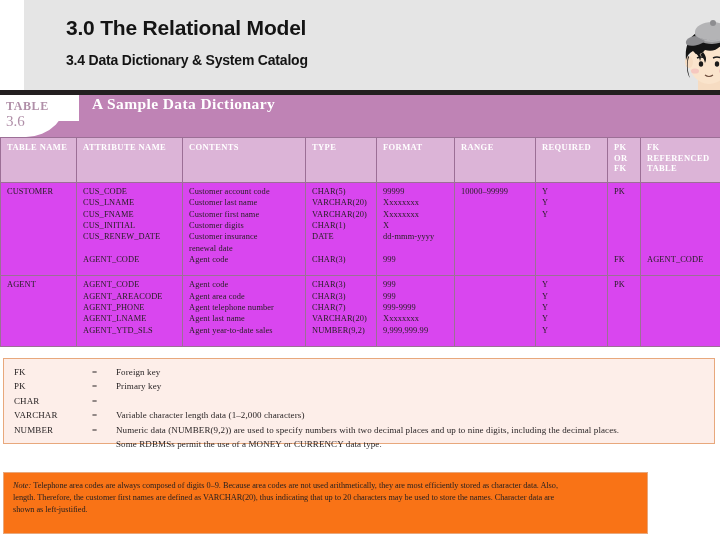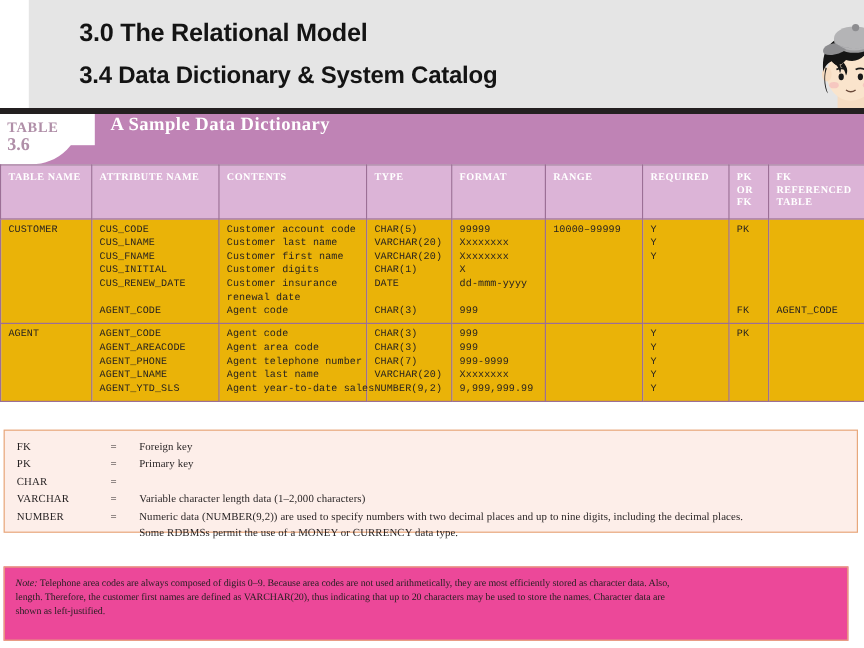--- a/index.html
+++ b/index.html
@@ -31,21 +31,21 @@
     font-size: 21px;
     font-weight: bold;
     color: #141414;
     letter-spacing: -0.2px;
     white-space: nowrap;
   }
   #title-sub {
     position: absolute;
     left: 42px;
     top: 52px;
-    font-size: 20px;
+    font-size: 14px;
     font-weight: bold;
     color: #141414;
     letter-spacing: -0.2px;
     white-space: nowrap;
   }
 
   
   #avatar {
     position: absolute;
     right: 0px;
@@ -104,21 +104,21 @@
     line-height: 14px;
     letter-spacing: 0.6px;
     z-index: 3;
   }
   #table-number {
     position: absolute;
     left: 6px;
     top: 18px;
     font-family: "Liberation Serif", serif;
     font-size: 15px;
-    font-weight: bold;
+    font-weight: normal;
     color: #b08fa8;
     line-height: 16px;
     z-index: 3;
   }
   #banner-title {
     position: absolute;
     left: 92px;
     top: 0;
     font-family: "Liberation Serif", serif;
     font-size: 15.5px;
@@ -148,26 +148,26 @@
     font-size: 8.5px;
     font-weight: bold;
     letter-spacing: 0.4px;
     text-align: left;
     padding: 4px 5px 4px 6px;
     height: 36px;
     line-height: 10.5px;
     vertical-align: top;
   }
   #dd-table tbody td {
-    background: #eab308;
+    background: #d946ef;
     color: #231f20;
-    font-family: Liberation Mono, monospace;
+    font-family: Liberation Serif, serif;
     font-size: 8.4px;
     line-height: 11.35px;
-    padding: 3px 4px 4px 6px;
+    padding: 3px 4px 10px 6px;
     letter-spacing: 0.1px;
   }
   .cell-lines div { white-space: nowrap; }
   .blank-line { height: 11.35px; }
 
   
   #legend-box {
     position: absolute;
     left: 3px;
     top: 358px;
@@ -203,23 +203,23 @@
   }
   #legend-rows {
     padding-top: 8px;
   }
 
   
   #note-box {
     position: absolute;
     left: 3px;
     top: 472px;
-    width: 704px;
+    width: 645px;
     height: 62px;
-    background: #ec4899;
+    background: #f97316;
     border: 1px solid #e8a87c;
     box-sizing: border-box;
     padding: 7px 9px 4px 9px;
   }
   .note-line {
     font-family: "Liberation Serif", serif;
     font-size: 8.3px;
     line-height: 12.1px;
     color: #231f20;
     white-space: nowrap;

